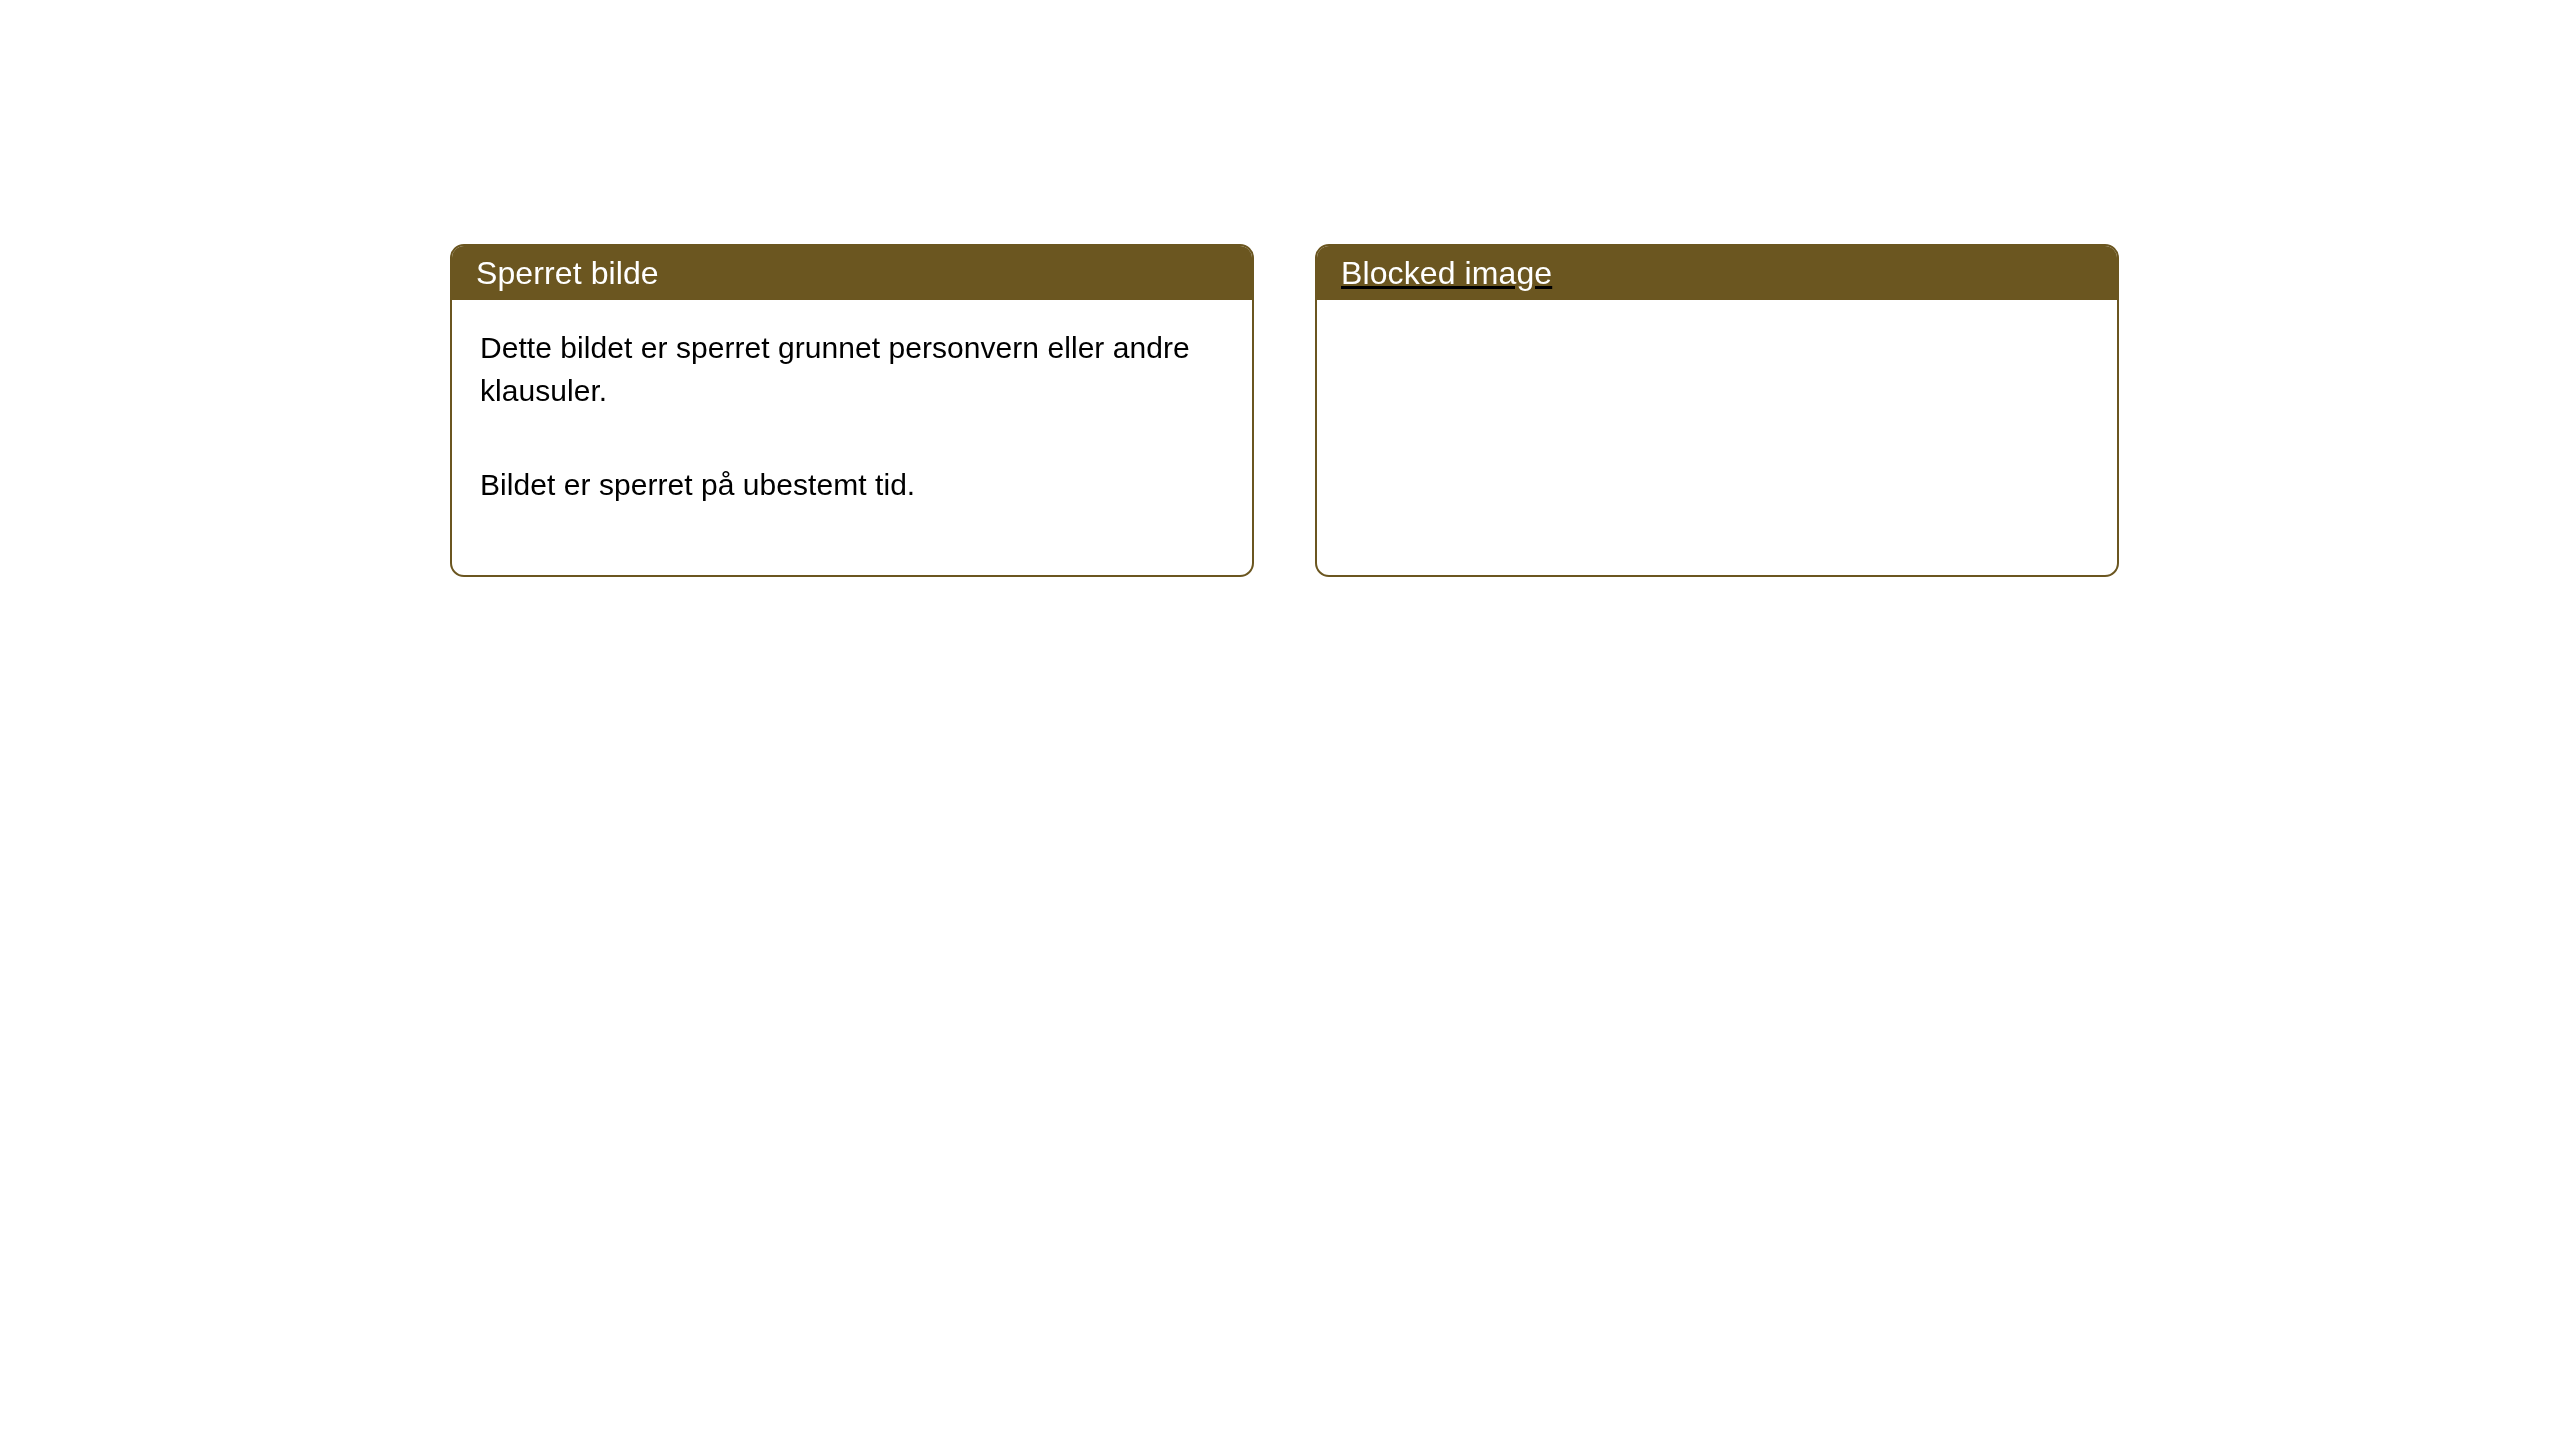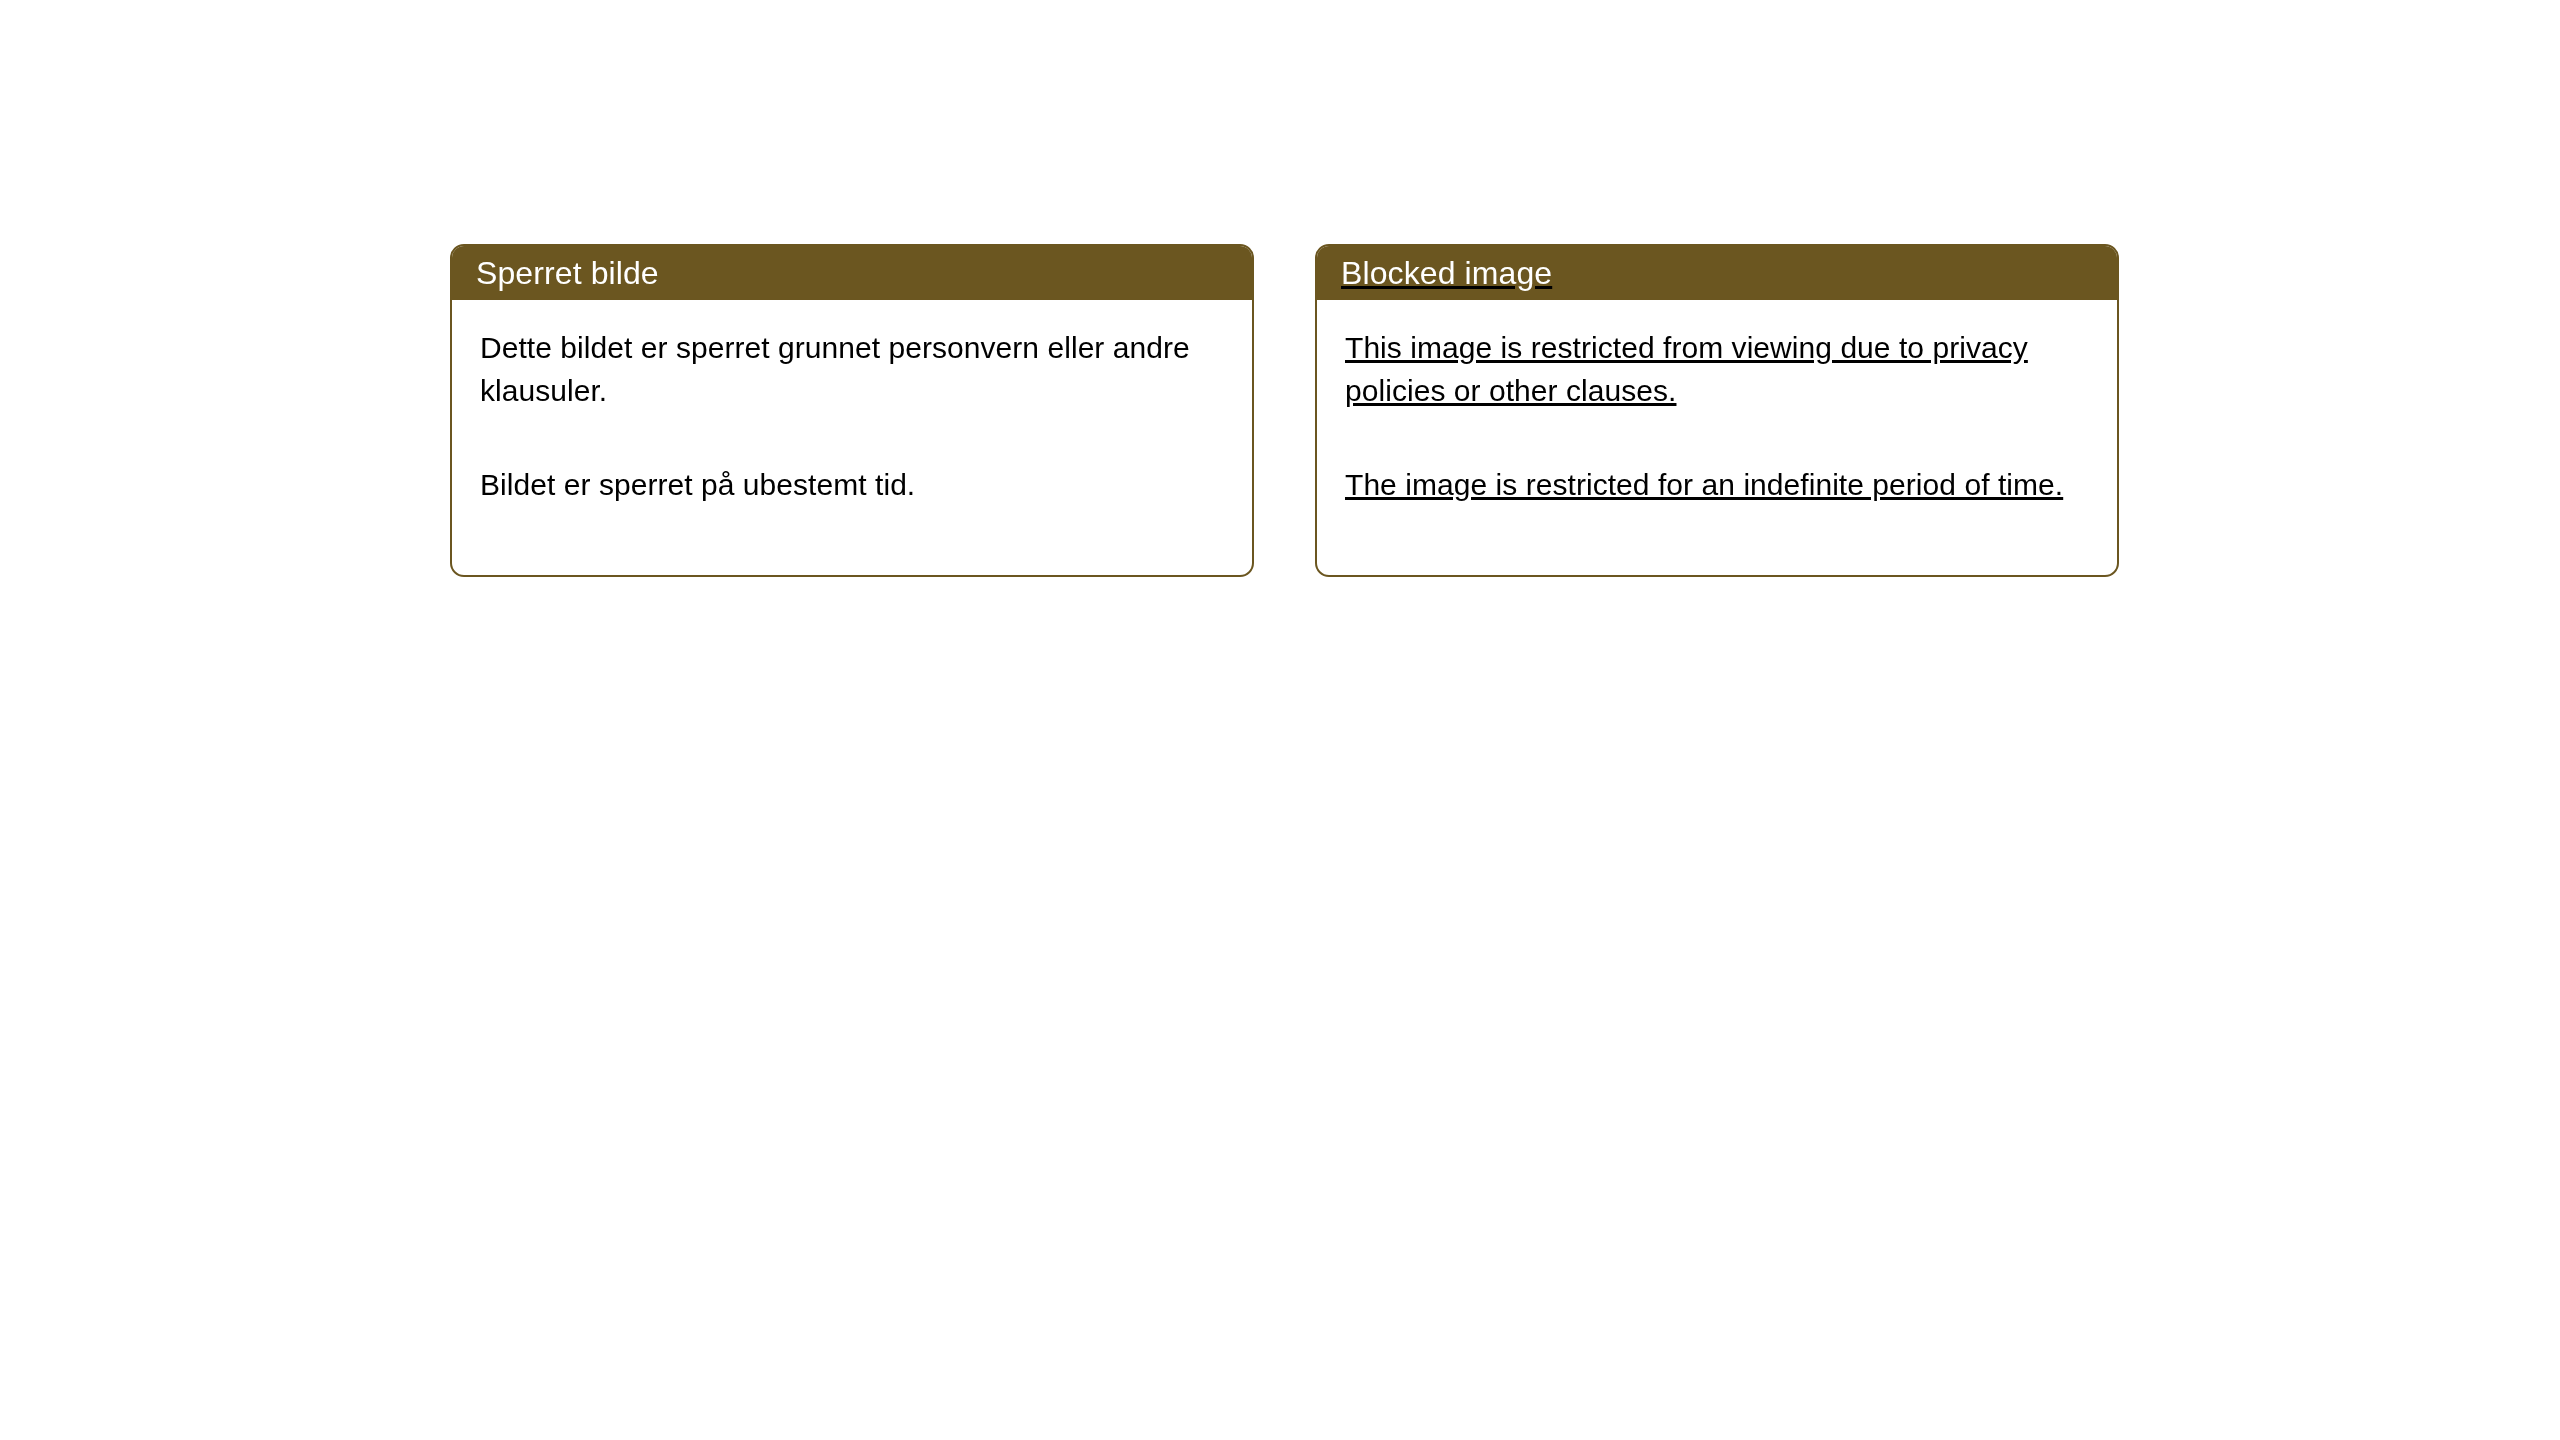--- a/index.html
+++ b/index.html
@@ -100,19 +100,17 @@
       <div class="paragraph-gap"></div>
       <p class="card-paragraph">Bildet er sperret på ubestemt tid.</p>
     </div>
   </section>
 
   <section class="notice-card" id="card-en">
     <div class="card-header">
       <span class="card-header-title">Blocked image</span>
     </div>
     <div class="card-body">
-      <p class="card-paragraph">This image is restricted from viewing due to privacy policies or other clauses.</p>
       <div class="paragraph-gap"></div>
-      <p class="card-paragraph">The image is restricted for an indefinite period of time.</p>
     </div>
   </section>
 
 </div>
 
 </body></html>

